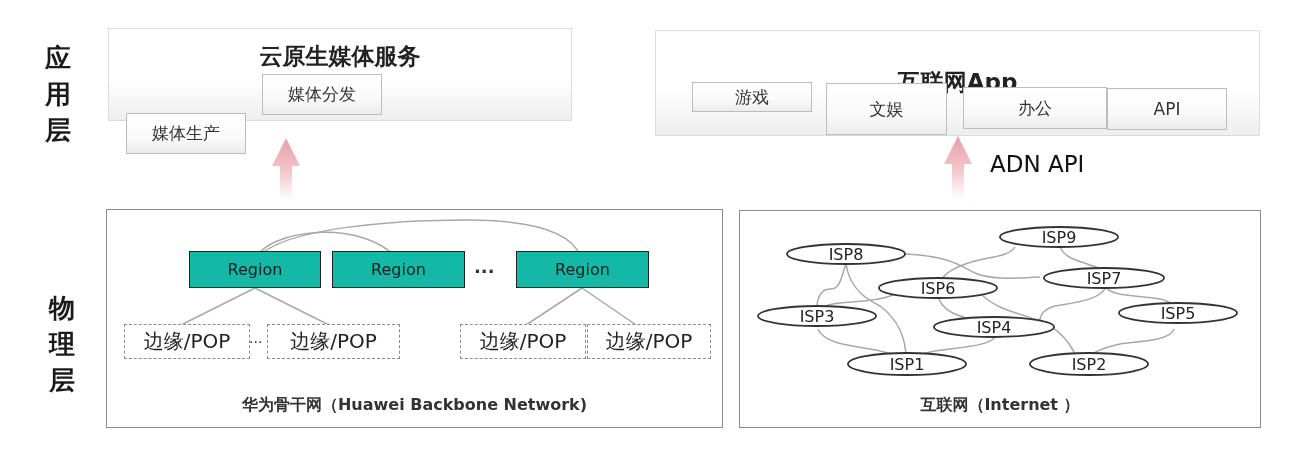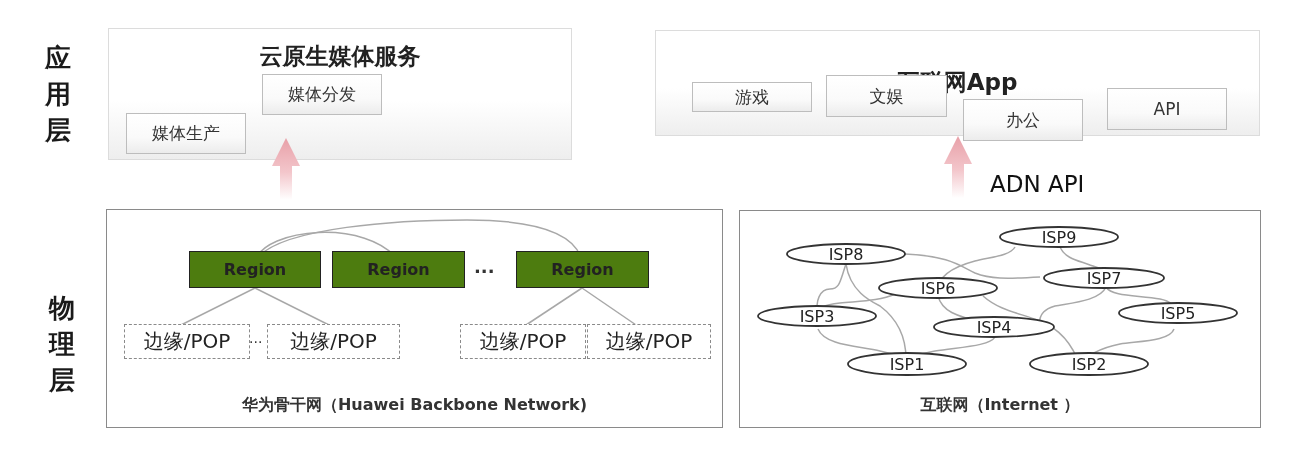--- a/index.html
+++ b/index.html
@@ -10,53 +10,53 @@
                  font-size:26px; line-height:36px; color:#1a1a1a; }
   .layer-label span { display:block; }
   .app-panel { position:absolute; border:1px solid #dcdcdc;
                background:linear-gradient(#ffffff 0%, #ffffff 55%, #eeeeee 100%); box-sizing:border-box; }
   .app-title { position:absolute; left:0; right:0; text-align:center; font-weight:bold;
                font-size:23px; color:#222; }
   .app-box { position:absolute; border:1px solid #bdbdbd; box-sizing:border-box;
              background:linear-gradient(#ffffff 0%, #fafafa 60%, #ececec 100%);
              display:flex; align-items:center; justify-content:center; font-size:17px; color:#333; }
   .phys-panel { position:absolute; border:1px solid #8a8a8a; box-sizing:border-box; background:#fff; }
-  .region { position:absolute; border:1.5px solid #222; box-sizing:border-box; background:#4d7c0f;
-            display:flex; align-items:center; justify-content:center; font-size:16px; color:#222;font-weight:bold; }
+  .region { position:absolute; border:1.5px solid #222; box-sizing:border-box; background:#14b8a6;
+            display:flex; align-items:center; justify-content:center; font-size:16px; color:#222; }
   .pop { position:absolute; border:1.3px dashed #8a8a8a; box-sizing:border-box; background:#fff;
          display:flex; align-items:center; justify-content:center; font-size:20px; color:#222; }
   .caption { position:absolute; font-weight:bold; font-size:16px; color:#333; text-align:center; }
   .dots { position:absolute; font-weight:bold; font-size:18px; color:#333; }
   svg text { font-family:"DejaVu Sans", "Liberation Sans", sans-serif; }
 </style>
 </head>
 <body>
 
 <div class="layer-label" style="left:38px; top:40px;">
   <span>应</span>
   <span>用</span>
   <span>层</span>
 </div>
 <div class="layer-label" style="left:42px; top:290px;">
   <span>物</span>
   <span>理</span>
   <span>层</span>
 </div>
 
-<div class="app-panel" style="left:108px; top:28px; width:464px; height:132px;">
+<div class="app-panel" style="left:108px; top:28px; width:464px; height:93px;">
   <div class="app-title" style="top:12px;">云原生媒体服务</div>
   <div class="app-box" style="left:17px; top:55px; width:120px; height:41px;margin-top:29px;">媒体生产</div>
   <div class="app-box" style="left:153px; top:45px; width:120px; height:41px;">媒体分发</div>
 </div>
 
 <div class="app-panel" style="left:655px; top:30px; width:605px; height:106px;">
   <div class="app-title" style="top:12px;margin-top:24px;">互联网App</div>
   <div class="app-box" style="left:36px; top:51px; width:120px; height:30px;font-family:Liberation Mono, monospace;">游戏</div>
-  <div class="app-box" style="left:170px; top:44px; width:121px; height:42px;">文娱</div>
-  <div class="app-box" style="left:307px; top:68px; width:120px; height:42px;">办公</div>
+  <div class="app-box" style="left:170px; top:52px; width:121px; height:52px;">文娱</div>
+  <div class="app-box" style="left:307px; top:56px; width:144px; height:42px;">办公</div>
   <div class="app-box" style="left:451px; top:57px; width:120px; height:42px;">API</div>
 </div>
 
 <svg class="abs" style="left:268px; top:136px;" width="36" height="64" viewBox="0 0 36 64">
   <defs>
     <linearGradient id="ag1" x1="0" y1="0" x2="0" y2="1">
       <stop offset="0" stop-color="#e8a0a8"></stop>
       <stop offset="0.55" stop-color="#f3c6cb"></stop>
       <stop offset="1" stop-color="#ffffff"></stop>
     </linearGradient>
@@ -66,21 +66,21 @@
 <svg class="abs" style="left:940px; top:134px;" width="36" height="64" viewBox="0 0 36 64">
   <defs>
     <linearGradient id="ag2" x1="0" y1="0" x2="0" y2="1">
       <stop offset="0" stop-color="#e8a0a8"></stop>
       <stop offset="0.55" stop-color="#f3c6cb"></stop>
       <stop offset="1" stop-color="#ffffff"></stop>
     </linearGradient>
   </defs>
   <polygon points="18,2 32,30 24,30 24,64 12,64 12,30 4,30" fill="url(#ag2)"></polygon>
 </svg>
-<div class="abs" style="left:990px; top:151px; font-size:23px; color:#111;margin-top:20px;">ADN API</div>
+<div class="abs" style="left:990px; top:151px; font-size:23px; color:#111;">ADN API</div>
 
 <div class="phys-panel" style="left:106px; top:209px; width:617px; height:219px;">
   <svg class="abs" style="left:0; top:0;" width="617" height="219" viewBox="0 0 617 219">
     <g fill="none" stroke="#a8a8a8" stroke-width="1.5">
       <path d="M148,51 C158,18 260,8 292,51"></path>
       <path d="M148,51 C170,16 300,10 360,10 C420,10 468,20 475,51"></path>
       <path d="M148,78 L70,117"></path>
       <path d="M148,78 L226,117"></path>
       <path d="M475,78 L416,117"></path>
       <path d="M475,78 L532,117"></path>

